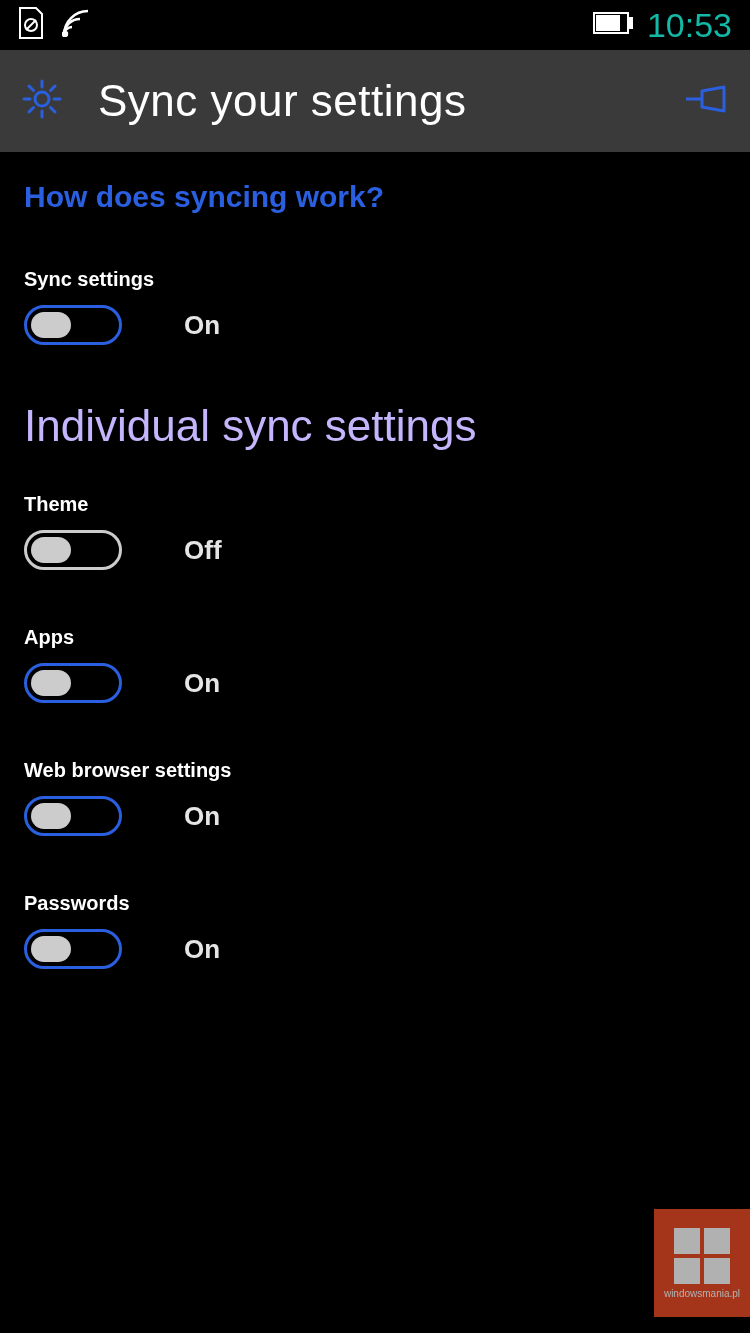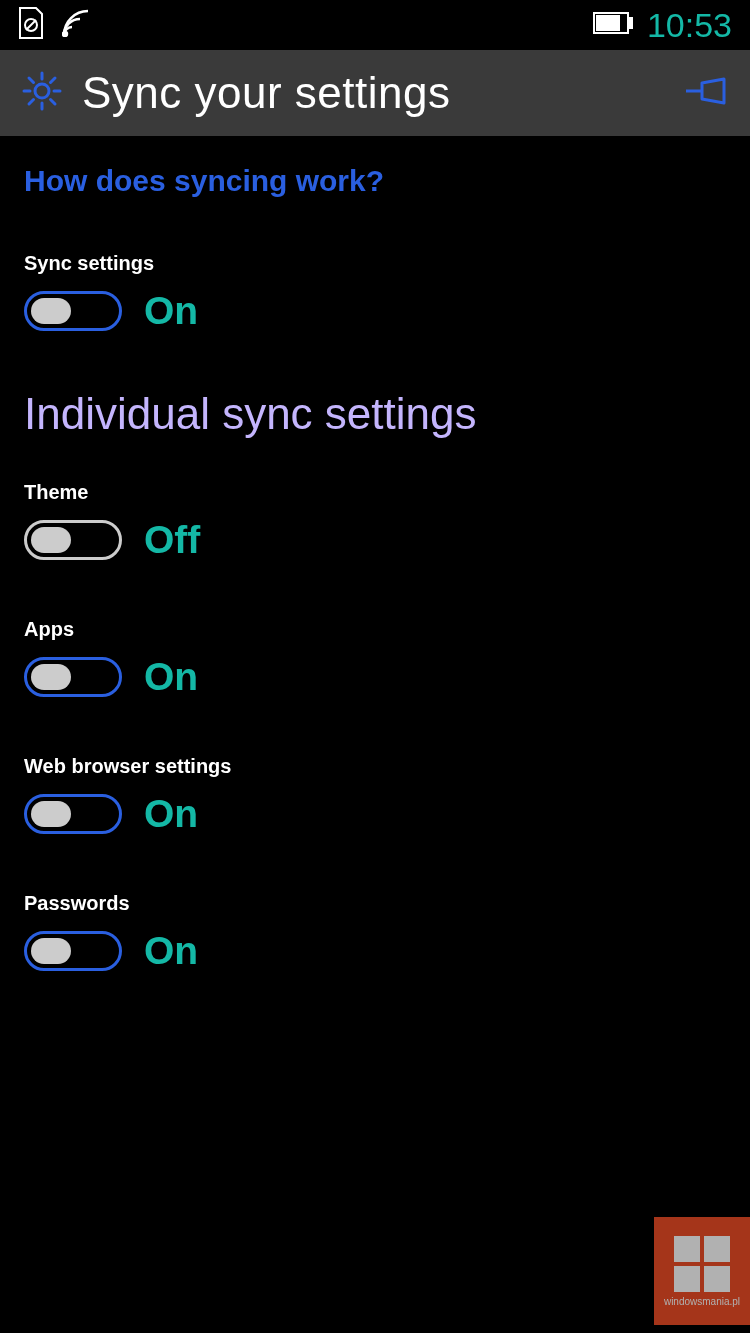--- a/index.html
+++ b/index.html
@@ -33,25 +33,26 @@
       display: flex;
       align-items: center;
       gap: 14px;
     }
     .status-time {
       font-size: 34px;
       font-weight: 300;
       color: #14b8a6;
     }
     .header-bar {
-      height: 86px;
+      height: 102px;
       background: #3a3a3a;
       display: flex;
       align-items: center;
       padding: 0 20px;
+      gap: 16px;
     }
     .header-icon {
       margin-right: 18px;
       flex-shrink: 0;
     }
     .header-title {
       font-size: 44px;
       font-weight: 300;
       color: #ffffff;
       flex: 1;
@@ -104,34 +105,35 @@
     .toggle-knob {
       width: 40px;
       height: 26px;
       border-radius: 13px;
       background: #cccccc;
       position: absolute;
       top: 4px;
       left: 4px;
     }
     .toggle-state {
-      font-size: 39px;
+      font-size: 26px;
       font-weight: 600;
-      color: #14b8a6;
+      color: #e5e5e5;
+      margin-left: 40px;
     }
     .section-heading {
       color: #c4b5fd;
       font-size: 44px;
       font-weight: 400;
       margin-top: 30px;
       margin-bottom: 42px;
     }
     .watermark {
       position: absolute;
-      bottom: 8px;
+      bottom: 16px;
       right: 0;
       width: 96px;
       height: 108px;
       background: #c23f1f;
       display: flex;
       flex-direction: column;
       align-items: center;
       justify-content: center;
       opacity: 0.85;
     }

